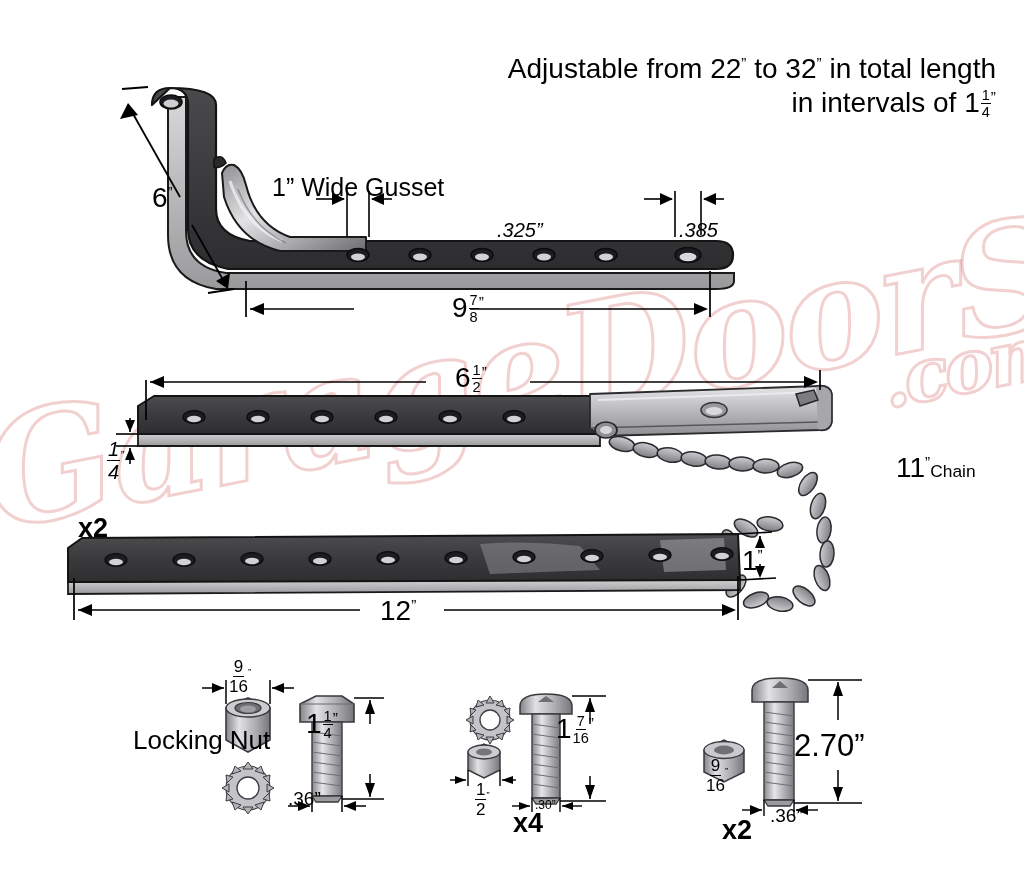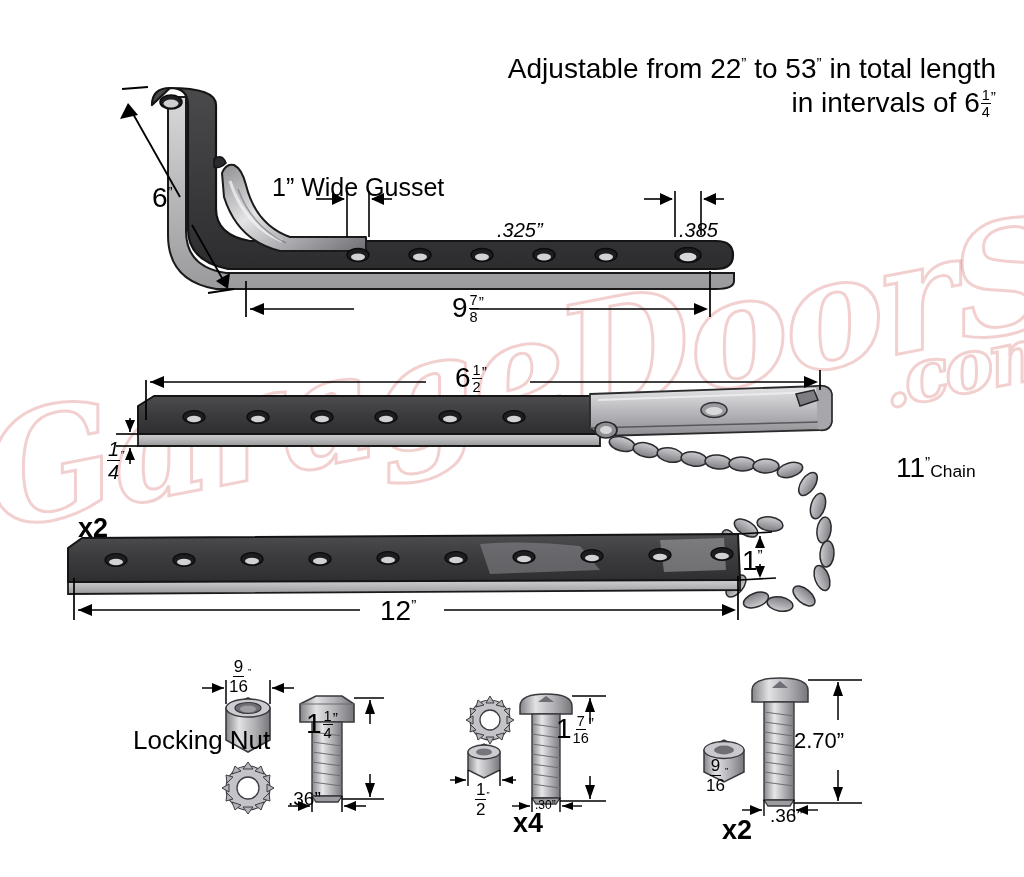--- a/index.html
+++ b/index.html
@@ -47,24 +47,24 @@
 
 <div class="stage">
 
   <div class="wm">
     <span>GarageDoorStuff</span>
     <span class="dotcom">.com</span>
   </div>
 
   <div class="abs hdr" style="right:28px;top:52px;">
     <div>
-      <span>Adjustable from 22</span><span class="inch">”</span><span> to 53</span><span class="inch">”</span><span> in total length</span>
+      <span>Adjustable from 22</span><span class="inch">”</span><span> to 32</span><span class="inch">”</span><span> in total length</span>
     </div>
     <div>
-      <span>in intervals of 6</span><span class="fr">
+      <span>in intervals of 1</span><span class="fr">
           <span class="n">1</span>
           <span class="d">4</span>
         </span><span class="inch">”</span>
     </div>
   </div>
 
   <svg class="abs" style="left:130px;top:85px;" width="620" height="235">
     <defs>
       <linearGradient id="gdark" x1="0" y1="0" x2="0" y2="1">
         <stop offset="0%" stop-color="#4a4a4d"></stop>
@@ -556,21 +556,21 @@
     <g stroke="#000" stroke-width="1.4">
       <line x1="74" y1="124" x2="74" y2="140"></line>
       <line x1="104" y1="124" x2="104" y2="140"></line>
       <line x1="52" y1="134" x2="72" y2="134"></line>
       <line x1="106" y1="134" x2="128" y2="134"></line>
     </g>
     <polygon points="72,134 60,129 60,139" fill="#000"></polygon>
     <polygon points="106,134 118,129 118,139" fill="#000"></polygon>
   </svg>
 
-  <div class="abs" style="left:794px;top:728px;font-size:22px;white-space:nowrap;">2.70”</div>
+  <div class="abs" style="left:794px;top:728px;font-size:31px;white-space:nowrap;">2.70”</div>
   <div class="abs dim-xs" style="left:705px;top:758px;">
     <span class="fr" style="font-size:17px;">
         <span class="n">9</span>
         <span class="d">16</span>
       </span><span class="inch">”</span>
   </div>
   <div class="abs dim-xs" style="left:770px;top:805px;font-size:19px;">.36”</div>
   <div class="abs qty" style="left:722px;top:815px;">x2</div>
 
 </div>

